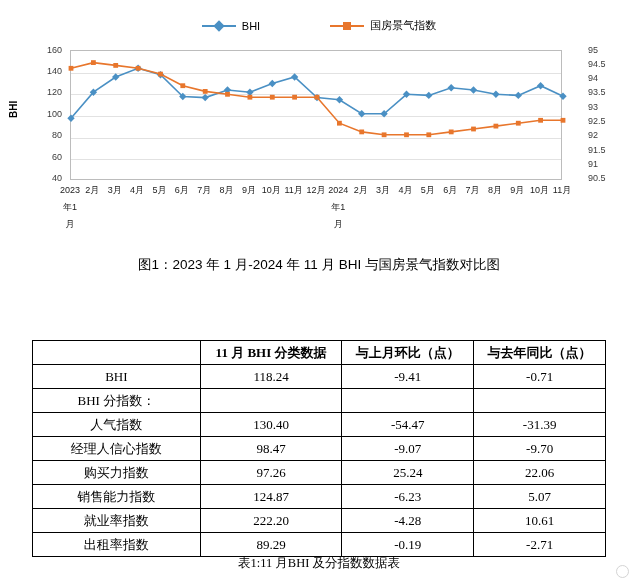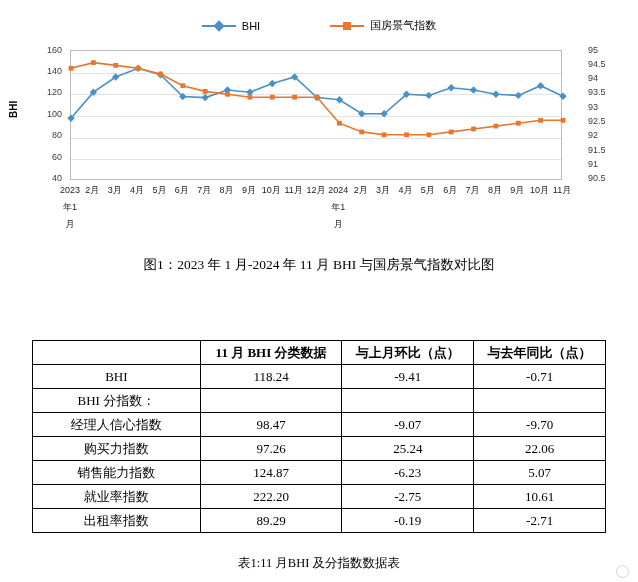--- a/index.html
+++ b/index.html
@@ -67,21 +67,21 @@
     width: 30px;
     line-height: 17px;
   }
   svg.series { position:absolute; left:0; top:0; overflow: visible; }
   
   .fig-caption {
     position: absolute;
     top: 256px; left: 0; width: 638px;
     text-align: center;
     font-size: 13.5px;
-    font-family: Liberation Serif, serif;
+    font-family: Liberation Sans, sans-serif;
   }
   
   .table-wrap {
     position: absolute;
     left: 32px; top: 340px; width: 574px;
   }
   table {
     border-collapse: collapse;
     width: 574px;
     font-family: "Liberation Serif", serif;
@@ -270,41 +270,47 @@
           <td class="col2">-9.41</td>
           <td class="col3">-0.71</td>
         </tr>
         <tr>
           <td class="col0 label-left">BHI 分指数：</td>
           <td class="col1"></td>
           <td class="col2"></td>
           <td class="col3"></td>
         </tr>
         <tr>
+          <td class="col0 label-left">人气指数</td>
+          <td class="col1">130.40</td>
+          <td class="col2">-54.47</td>
+          <td class="col3">-31.39</td>
+        </tr>
+        <tr>
           <td class="col0 label-left">经理人信心指数</td>
           <td class="col1">98.47</td>
           <td class="col2">-9.07</td>
           <td class="col3">-9.70</td>
         </tr>
         <tr>
           <td class="col0 label-left">购买力指数</td>
           <td class="col1">97.26</td>
           <td class="col2">25.24</td>
           <td class="col3">22.06</td>
         </tr>
         <tr>
           <td class="col0 label-left">销售能力指数</td>
           <td class="col1">124.87</td>
           <td class="col2">-6.23</td>
           <td class="col3">5.07</td>
         </tr>
         <tr>
           <td class="col0 label-left">就业率指数</td>
           <td class="col1">222.20</td>
-          <td class="col2">-2.75</td>
+          <td class="col2">-4.28</td>
           <td class="col3">10.61</td>
         </tr>
         <tr>
           <td class="col0 label-left">出租率指数</td>
           <td class="col1">89.29</td>
           <td class="col2">-0.19</td>
           <td class="col3">-2.71</td>
         </tr>
       </tbody>
   </table>

